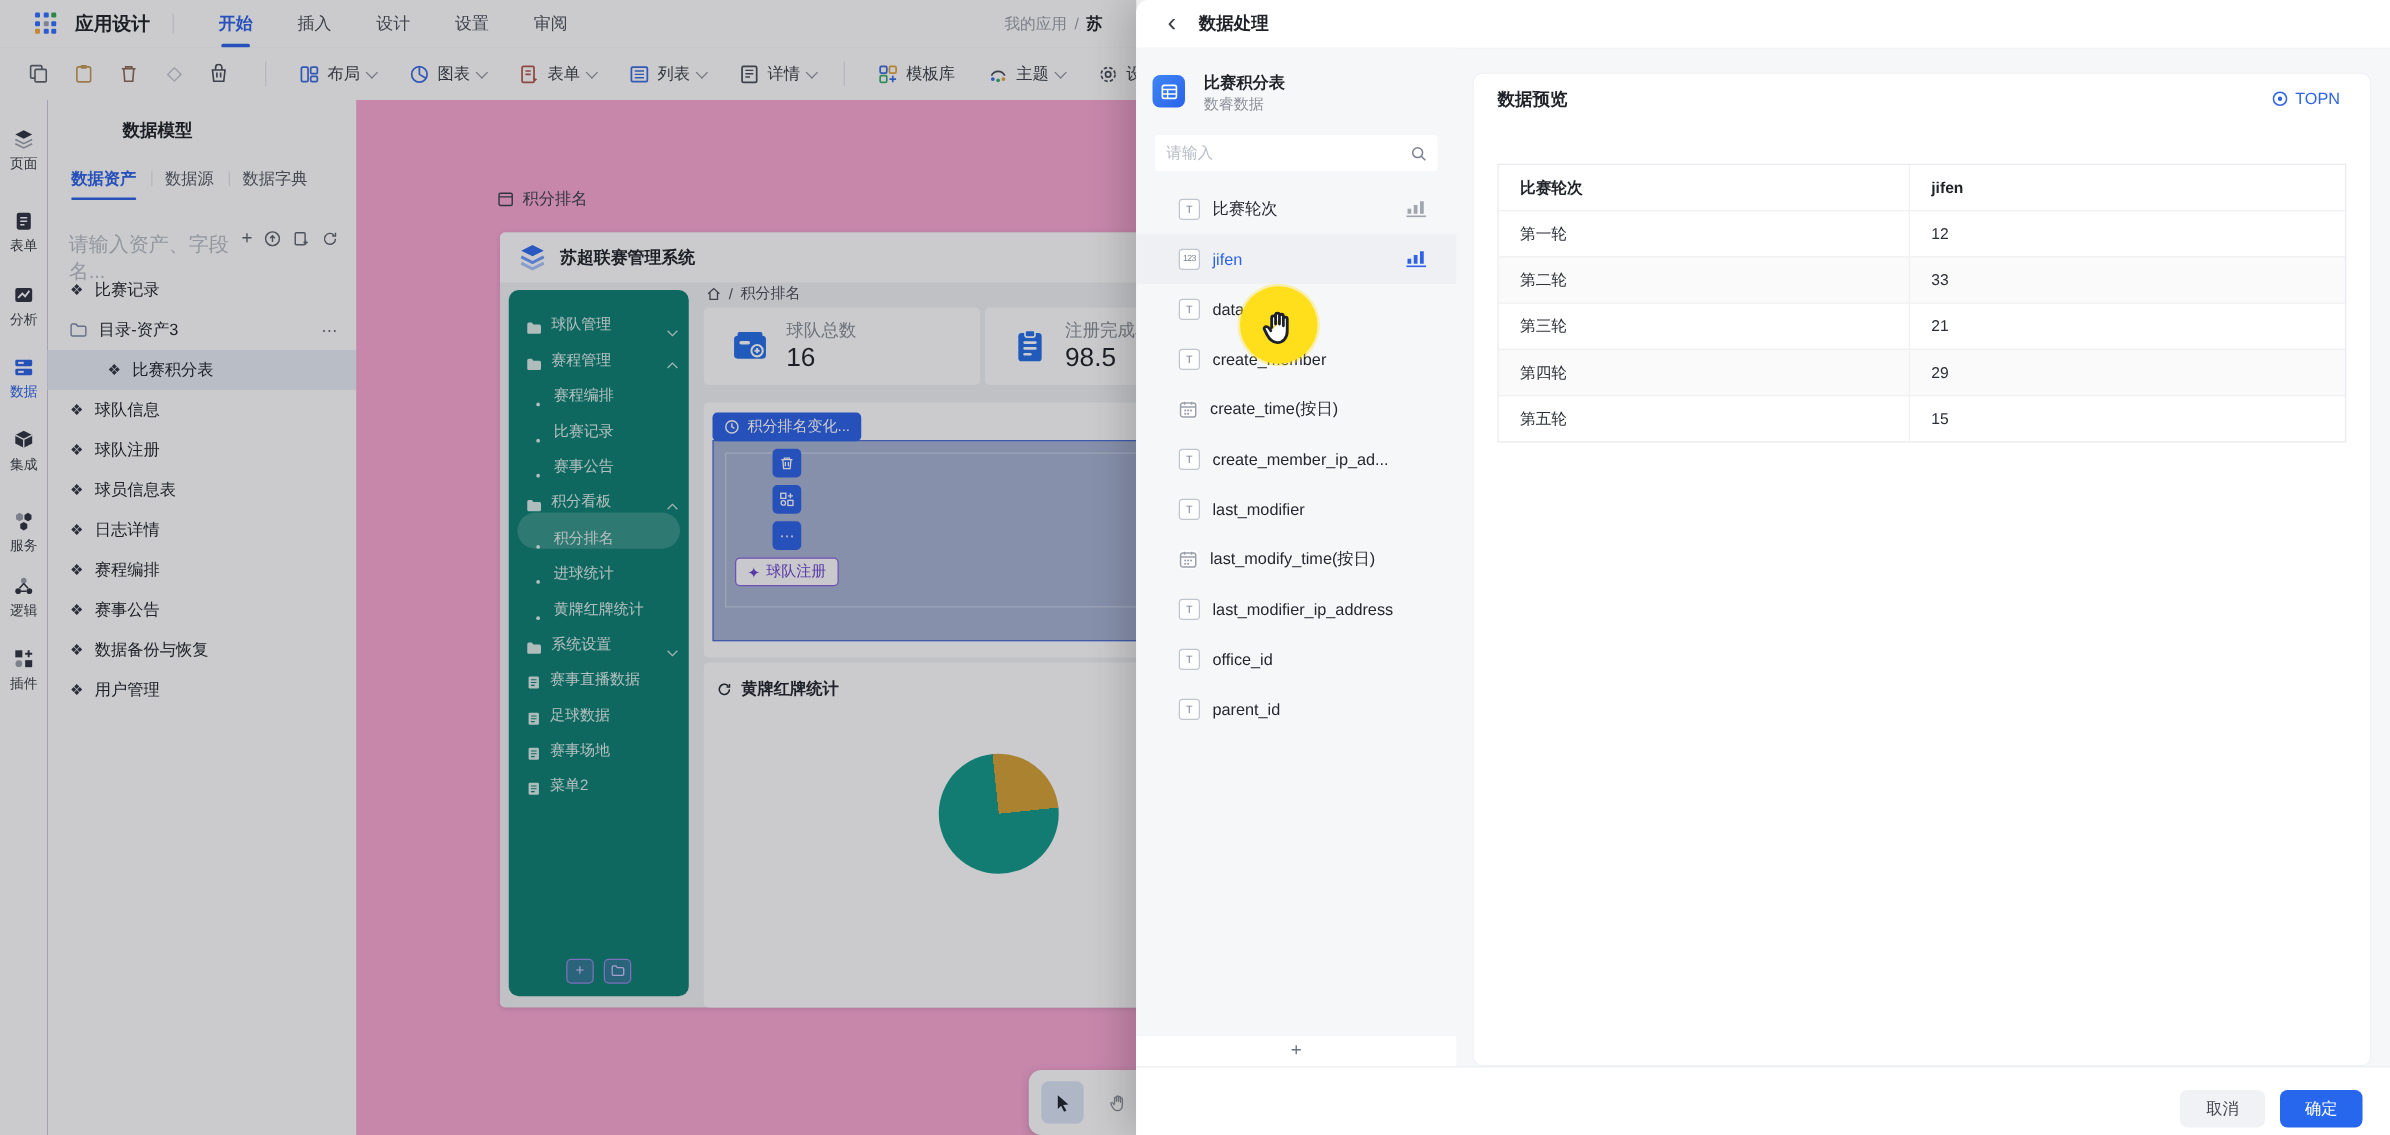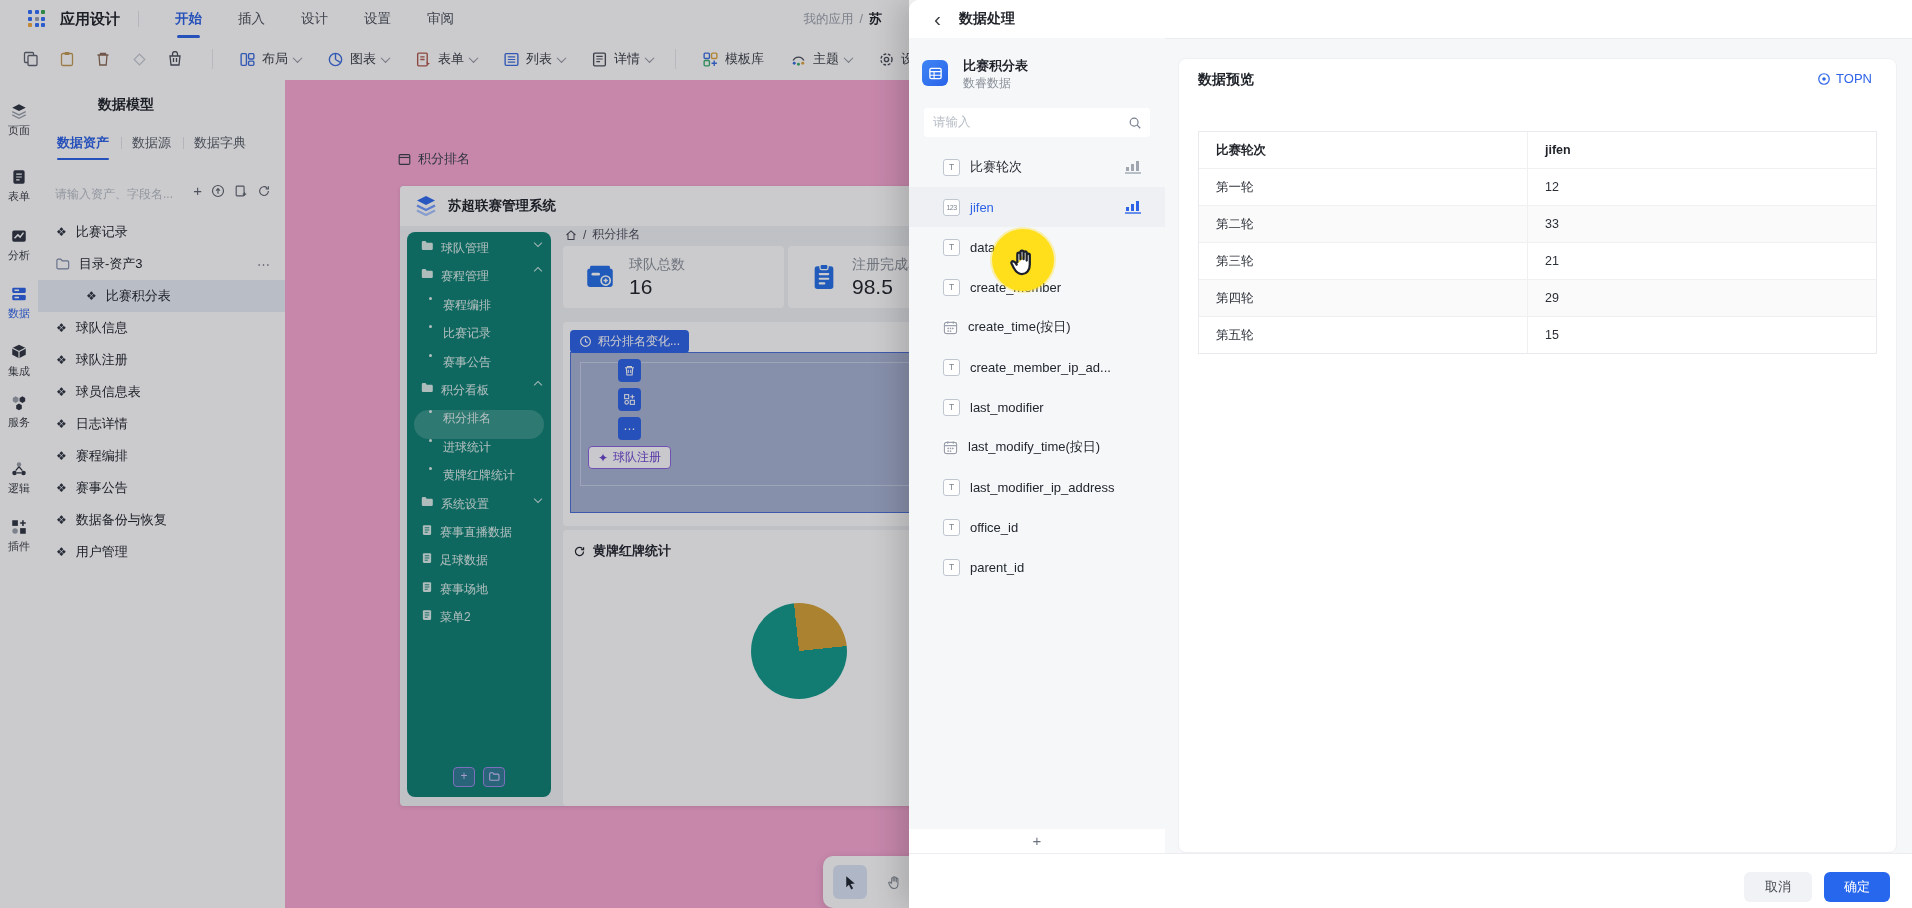--- a/index.html
+++ b/index.html
@@ -32,35 +32,35 @@
   .rail-item .lab{display:block;font-size:11px;margin-top:3px;color:#3c4149;}
   .rail-item.active,.rail-item.active .lab{color:#2e63e7;}
   
   .model{left:38px;top:80px;width:247px;height:828px;background:#fff;border-right:1px solid #e6e8ec;}
   .model-title{position:absolute;left:17px;top:16px;font-weight:bold;font-size:14px;margin-left:43px;}
   .mtabs{position:absolute;left:17px;top:54px;display:flex;align-items:center;font-size:13px;color:#555b66;}
   .mtab{margin-right:10px;padding:0 2px 8px;position:relative;cursor:pointer;}
   .mtab.active{color:#2e63e7;font-weight:bold;}
   .mtab.active:after{content:"";position:absolute;left:2px;right:2px;bottom:0;height:2px;background:#2e63e7;border-radius:2px;}
   .mtab-sep{width:1px;height:12px;background:#e3e5e8;margin:0 8px 8px 0;}
-  .msearch{position:absolute;left:17px;top:106px;width:145px;color:#b7bdc6;font-size:12px;}
+  .msearch{position:absolute;left:17px;top:106px;width:145px;color:#b7bdc6;font-size:16px;}
   .mtools{position:absolute;right:14px;top:104px;display:flex;gap:9px;align-items:center;color:#5f6470;}
   .tree{position:absolute;left:0;top:136px;width:247px;}
   .trow{height:32px;display:flex;align-items:center;padding-left:18px;gap:9px;font-size:13px;color:#23272f;cursor:pointer;position:relative;}
   .trow .dm{color:#2f3542;font-size:12px;}
   .trow.sel{background:#e8edf5;}
   .trow.ind{padding-left:48px;}
   .trow .more{position:absolute;right:14px;color:#6b717c;letter-spacing:1px;}
   
   .canvas{left:285px;top:80px;width:624px;height:828px;background:#f9a8d4;overflow:hidden;}
   .pagelab{position:absolute;left:113px;top:70px;display:flex;gap:7px;align-items:center;color:#3a3f4a;font-size:13px;}
   .appwin{position:absolute;left:115px;top:106px;width:900px;height:620px;background:#f0f2f5;border-radius:4px;box-shadow:0 1px 4px rgba(0,0,0,.12);}
   .appheader{position:absolute;left:0;top:0;width:100%;height:40px;background:#fff;border-radius:4px 4px 0 0;display:flex;align-items:center;gap:10px;padding-left:14px;box-sizing:border-box;font-weight:bold;font-size:13.5px;}
   .tmenu{position:absolute;left:7px;top:46px;width:144px;height:565px;background:#0e8173;border-radius:8px;padding-top:8px;box-sizing:border-box;color:rgba(240,248,246,.93);}
-  .tmr{height:28.4px;display:flex;align-items:flex-start;gap:7px;padding:0 10px 0 14px;font-size:12px;cursor:pointer;position:relative;}
+  .tmr{height:28.4px;display:flex;align-items:flex-end;gap:7px;padding:0 10px 0 14px;font-size:12px;cursor:pointer;position:relative;}
   .tmr .dot{width:3px;height:3px;border-radius:50%;background:currentColor;margin:0 4px 0 8px;flex:none;}
   .tmr .tchev{margin-left:auto;width:5px;height:5px;border-right:1.3px solid rgba(255,255,255,.8);border-bottom:1.3px solid rgba(255,255,255,.8);}
   .tmr .tchev.down{transform:rotate(45deg);} .tmr .tchev.up{transform:rotate(-135deg);}
   .tmr.sel2{background:rgba(255,255,255,.17);border-radius:15px;margin:0 7px;padding-left:7px;}
   .tmb{position:absolute;bottom:10px;left:0;width:100%;display:flex;justify-content:center;gap:8px;}
   .tmb .pbtn{width:20px;height:18px;border:1px solid #9c8ae8;background:rgba(130,110,230,.30);border-radius:4px;color:#cfc4ff;font-size:12px;line-height:16px;text-align:center;cursor:pointer;}
   .bcrumb{position:absolute;left:280px;top:146px;display:flex;align-items:center;gap:6px;color:#4a4f5a;font-size:12px;}
   .scard{position:absolute;top:166px;width:221px;height:62px;background:#fff;border-radius:4px;display:flex;align-items:center;gap:12px;padding-left:20px;box-sizing:border-box;}
   .scard .sl{color:#8a9099;font-size:14px;} .scard .sv{font-size:21px;color:#1f2329;margin-top:1px;}
   .sect{position:absolute;left:278px;width:700px;background:#fff;border-radius:4px;}
@@ -273,21 +273,21 @@
         </svg>
       <span class="lab">数据</span>
       </div>
     <div class="rail-item" style="top:263px">
       <svg width="18" height="18" viewBox="0 0 16 16" style="margin:0 auto">
           <path d="M8 1.5l6 3v6l-6 3-6-3v-6z" fill="#2f3542"></path>
           <path d="M8 7.5l6-3M8 7.5L2 4.5M8 7.5v6" stroke="#fff" stroke-width="1"></path>
         </svg>
       <span class="lab">集成</span>
       </div>
-    <div class="rail-item" style="top:314px">
+    <div class="rail-item" style="top:328px">
       <svg width="18" height="18" viewBox="0 0 16 16" style="margin:0 auto">
           <path d="M5 2l2.5 1.5v3L5 8 2.5 6.5v-3z" fill="#9aa0ab"></path>
           <path d="M11 2l2.5 1.5v3L11 8 8.5 6.5v-3z" fill="#2f3542"></path>
           <path d="M8 8.5l2.5 1.5v3L8 14.5 5.5 13v-3z" fill="#2f3542"></path>
         </svg>
       <span class="lab">服务</span>
       </div>
     <div class="rail-item" style="top:380px">
       <svg width="18" height="18" viewBox="0 0 16 16" style="margin:0 auto">
           <circle cx="8" cy="4" r="2" fill="#9aa0ab"></circle>

